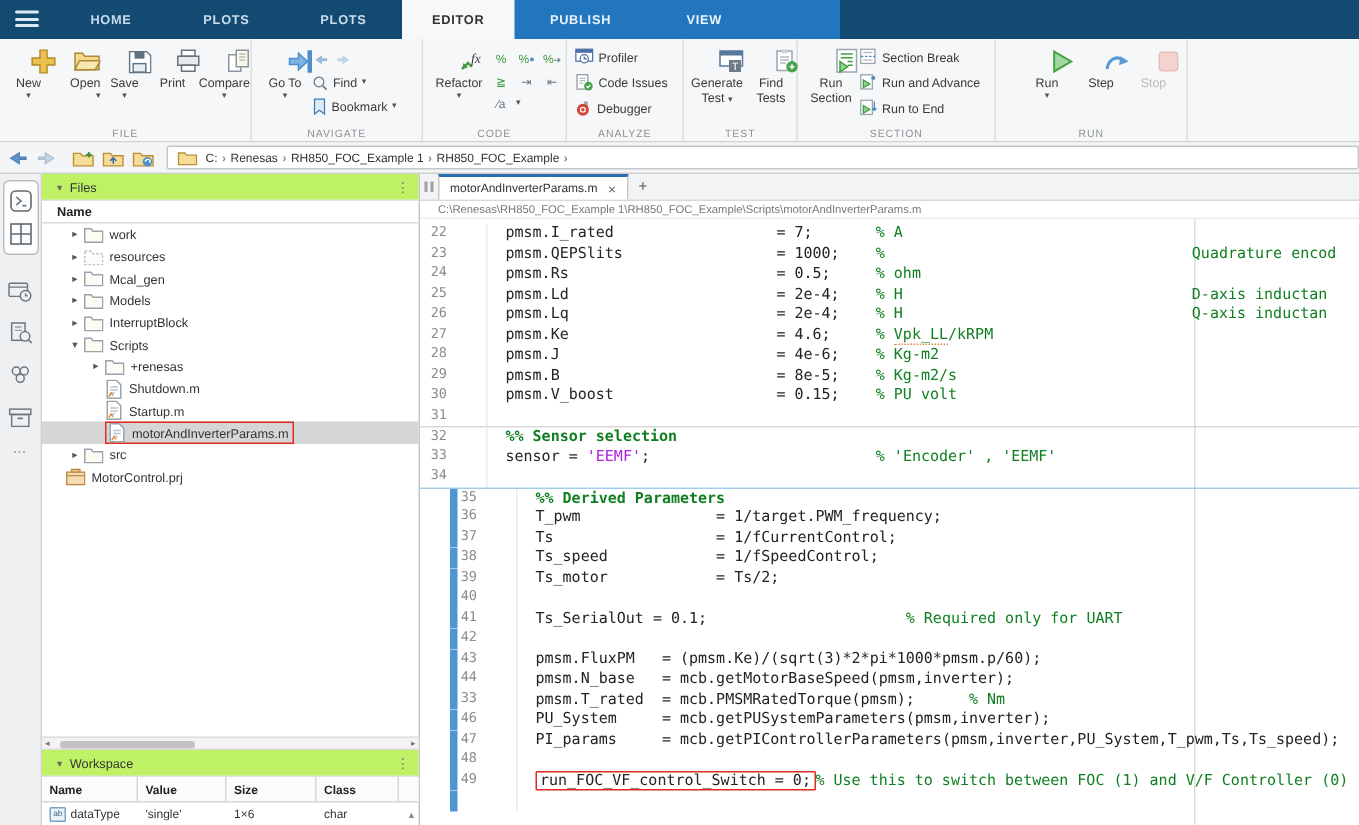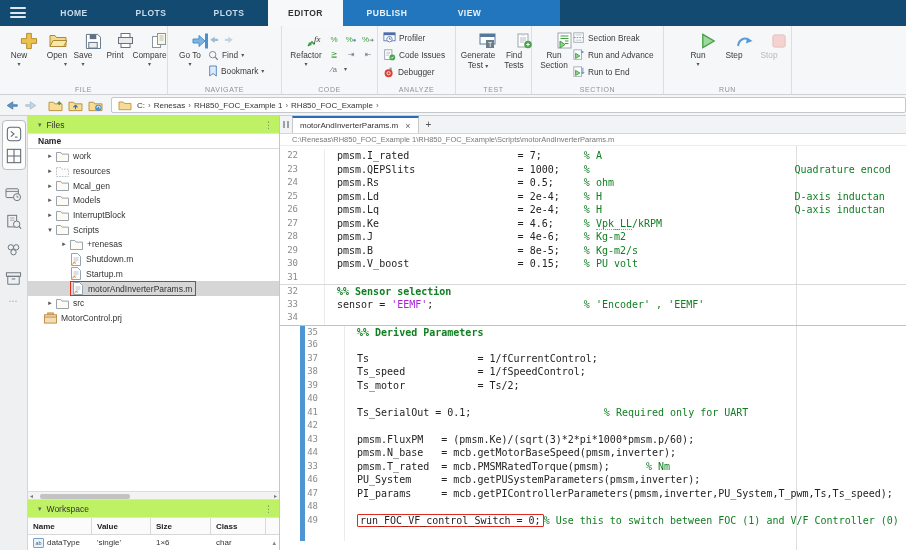--- a/index.html
+++ b/index.html
@@ -754,20 +754,21 @@
         <div class="cline">
           <span class="ln">34</span>
           <span class="ctext"></span>
         </div>
         <div class="cline brkb act">
           <span class="ln">35</span>
           <span class="ctext"><span class="sg-h">%% Derived Parameters</span></span>
         </div>
         <div class="cline act">
           <span class="ln">36</span>
+          <span class="ctext"><span>T_pwm               = 1/target.PWM_frequency;</span></span>
         </div>
         <div class="cline act">
           <span class="ln">37</span>
           <span class="ctext"><span>Ts                  = 1/fCurrentControl;</span></span>
         </div>
         <div class="cline act">
           <span class="ln">38</span>
           <span class="ctext"><span>Ts_speed            = 1/fSpeedControl;</span></span>
         </div>
         <div class="cline act">

